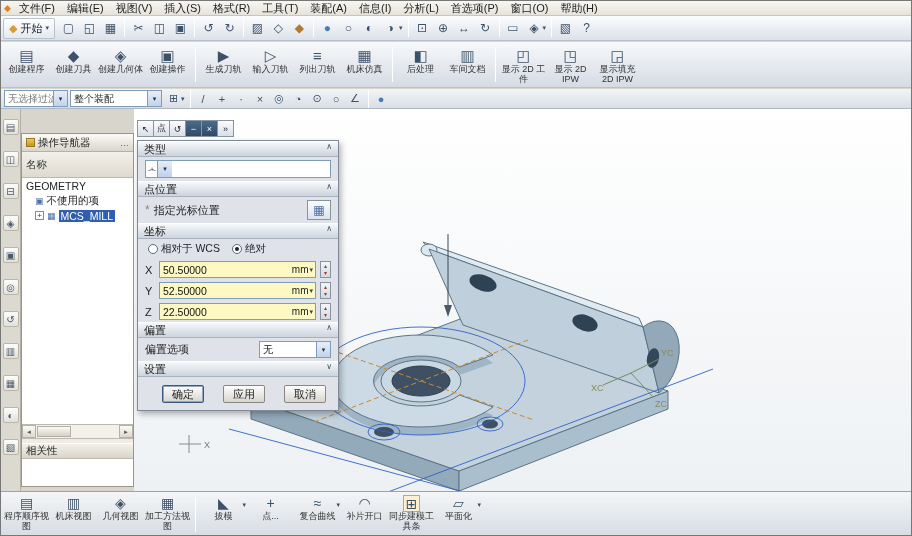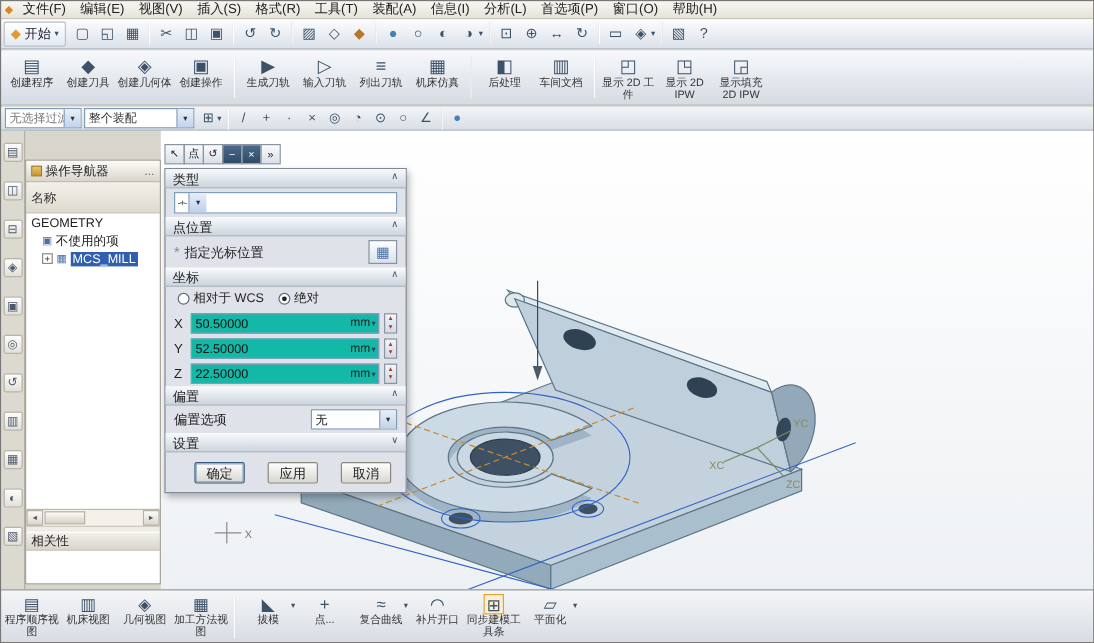--- a/index.html
+++ b/index.html
@@ -72,21 +72,21 @@
   .point-row{gap:4px;}
   .point-star{color:#888;font-size:12px;}
   .point-lb{flex:1;font-size:11px;color:#222;}
   .point-btn{width:24px;height:20px;background:linear-gradient(#fdfefe,#d9e2ee);border:1px solid #8a94a0;display:flex;align-items:center;justify-content:center;color:#4a6fa5;font-size:12px;}
   .radio-row{gap:12px;padding:3px 10px;}
   .radio{display:flex;align-items:center;gap:3px;font-size:10.5px;color:#222;}
   .rdot{width:10px;height:10px;border-radius:50%;border:1px solid #5a6a7a;background:#fff;position:relative;flex:none;}
   .rdot.on::after{content:"";position:absolute;left:2px;top:2px;width:4px;height:4px;border-radius:50%;background:#222;}
   .coord-row{padding:2px 7px;gap:4px;display:flex;align-items:center;}
   .axis-lb{width:10px;font-size:11px;color:#222;}
-  .coord-field{flex:1;height:17px;background:#14b8a6;border:1px solid #7f9db9;display:flex;align-items:center;}
+  .coord-field{flex:1;height:17px;background:#fef9c3;border:1px solid #7f9db9;display:flex;align-items:center;}
   .cv{flex:1;font-size:10.5px;padding-left:3px;color:#111;}
   .unit{font-size:10px;color:#222;padding:0 1px;}
   .unit-caret{font-size:7px;color:#345;padding-right:2px;}
   .stepper{width:11px;height:17px;border:1px solid #8a94a0;background:linear-gradient(#f2f5f8,#d3dae2);display:flex;flex-direction:column;align-items:center;justify-content:center;}
   .st-up,.st-dn{font-size:6px;color:#a33c2e;height:7px;line-height:7px;}
   .offset-row{justify-content:space-between;}
   .offset-lb{font-size:11px;color:#222;}
   .offset-combo{width:72px;height:17px;color:#111;}
   .dlg-buttons{display:flex;justify-content:center;gap:7px;padding:8px 0 2px;}
   .dbtn{width:42px;height:18px;font-size:11px;color:#222;background:linear-gradient(#fefefe,#d8d6cf);border:1px solid #8a887e;border-radius:2px;display:flex;align-items:center;justify-content:center;margin-left:12px;}

